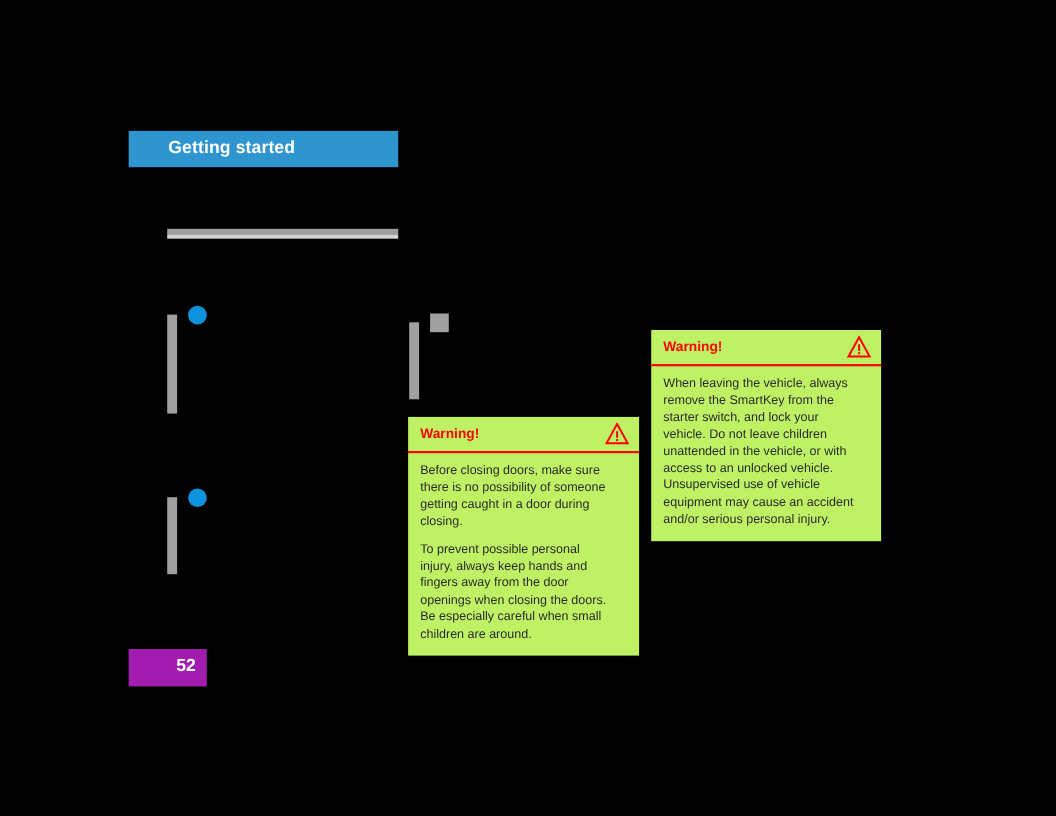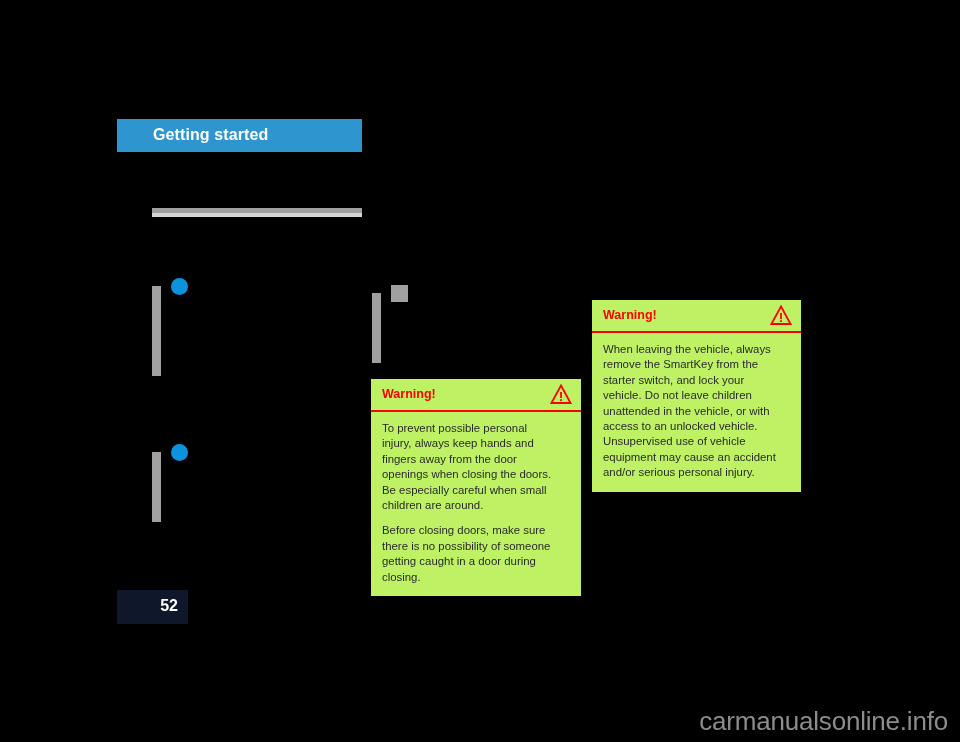--- a/index.html
+++ b/index.html
@@ -137,21 +137,21 @@
   .warning-middle { left: 371px; top: 379px; width: 210px; }
   .warning-right  { left: 592px; top: 300px; width: 209px; }
 
   
   .page-number-box {
     position: absolute;
     left: 117px;
     top: 590px;
     width: 71px;
     height: 34px;
-    background: #0f172a;
+    background: #a21caf;
   }
   .page-number-box .page-number-label {
     position: absolute;
     right: 10px;
     top: 7px;
     font-size: 16px;
     font-weight: bold;
     color: #ffffff;
   }
 
@@ -192,22 +192,22 @@
   <div class="warning-box warning-middle">
     <div class="warning-head">
       <span class="warning-title">Warning!</span>
       <svg class="warning-icon" viewBox="0 0 22 21">
         <path d="M11 1.5 L20.6 19 L1.4 19 Z" fill="none" stroke="#ff0000" stroke-width="1.8"></path>
         <rect x="10.1" y="8" width="1.8" height="6" fill="#ff0000"></rect>
         <rect x="10.1" y="15.2" width="1.8" height="1.8" fill="#ff0000"></rect>
       </svg>
     </div>
     <div class="warning-body">
+      <p>Before closing doors, make sure there is no possibility of someone getting caught in a door during closing.</p>
       <p>To prevent possible personal injury, always keep hands and fingers away from the door openings when closing the doors. Be especially careful when small children are around.</p>
-      <p>Before closing doors, make sure there is no possibility of someone getting caught in a door during closing.</p>
     </div>
   </div>
 
   <div class="warning-box warning-right">
     <div class="warning-head">
       <span class="warning-title">Warning!</span>
       <svg class="warning-icon" viewBox="0 0 22 21">
         <path d="M11 1.5 L20.6 19 L1.4 19 Z" fill="none" stroke="#ff0000" stroke-width="1.8"></path>
         <rect x="10.1" y="8" width="1.8" height="6" fill="#ff0000"></rect>
         <rect x="10.1" y="15.2" width="1.8" height="1.8" fill="#ff0000"></rect>
@@ -215,15 +215,14 @@
     </div>
     <div class="warning-body">
       <p>When leaving the vehicle, always remove the SmartKey from the starter switch, and lock your vehicle. Do not leave children unattended in the vehicle, or with access to an unlocked vehicle. Unsupervised use of vehicle equipment may cause an accident and/or serious personal injury.</p>
     </div>
   </div>
 
   <div class="page-number-box">
     <span class="page-number-label">52</span>
   </div>
 
-  <div class="watermark">carmanualsonline.info</div>
 
 </div>
 
 </body></html>

